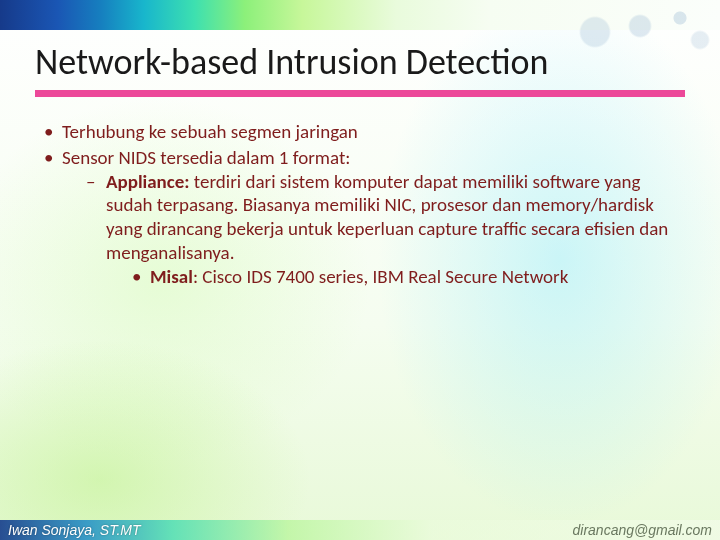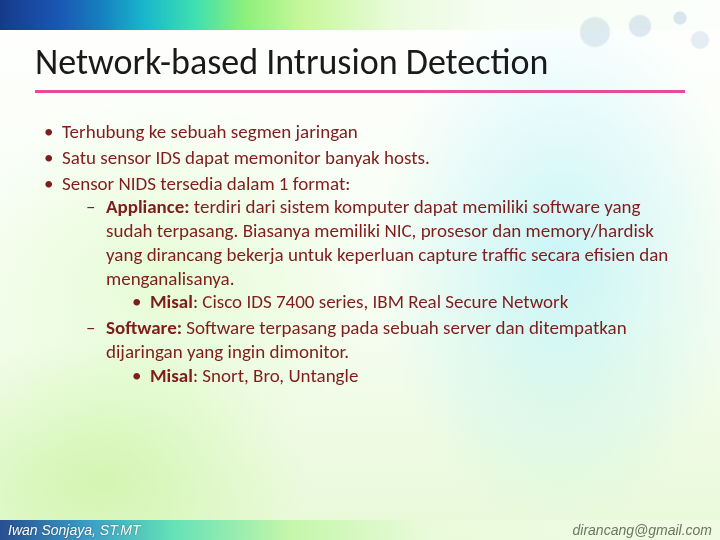--- a/index.html
+++ b/index.html
@@ -36,21 +36,21 @@
     opacity: 0.55;
   }
   .title {
     position: absolute;
     top: 40px;
     left: 35px;
     right: 35px;
     font-size: 36px;
     font-weight: 400;
     color: #1a1a1a;
-    border-bottom: 3px solid #ec4899;
+    border-bottom: 7px solid #ec4899;
     padding-bottom: 6px;
     white-space: nowrap;
   }
   .content {
     position: absolute;
     top: 120px;
     left: 40px;
     right: 40px;
     font-size: 19px;
     line-height: 1.25;
@@ -90,34 +90,27 @@
 <body>
 
 <div class="topbar"></div>
 <div class="corner-map"></div>
 
 <div class="title">Network-based Intrusion Detection</div>
 
 <div class="content">
   <ul class="lvl1">
     <li><span>Terhubung ke sebuah segmen jaringan</span></li>
-    <li><span>Satu sensor IDS dapat memonitor banyak hosts.</span></li>
     <li>
       <span>Sensor NIDS tersedia dalam 1 format:</span>
       <ul class="lvl2">
         <li>
           <span class="b">Appliance:</span><span>  terdiri dari sistem komputer dapat memiliki software  yang sudah terpasang. Biasanya memiliki NIC, prosesor dan memory/hardisk yang dirancang bekerja untuk keperluan capture traffic secara efisien dan menganalisanya.</span>
           <ul class="lvl3">
             <li><span class="b u">Misal</span><span>: Cisco IDS 7400 series, IBM Real Secure Network</span></li>
-          </ul>
-        </li>
-        <li>
-          <span class="b">Software:</span><span> Software terpasang pada sebuah server dan ditempatkan dijaringan yang ingin dimonitor.</span>
-          <ul class="lvl3">
-            <li><span class="b u">Misal</span><span>: Snort, Bro, Untangle</span></li>
           </ul>
         </li>
       </ul>
     </li>
   </ul>
 </div>
 
 <div class="footer">
   <span class="footer-left">Iwan Sonjaya, ST.MT</span>
   <span class="footer-right">dirancang@gmail.com</span>

